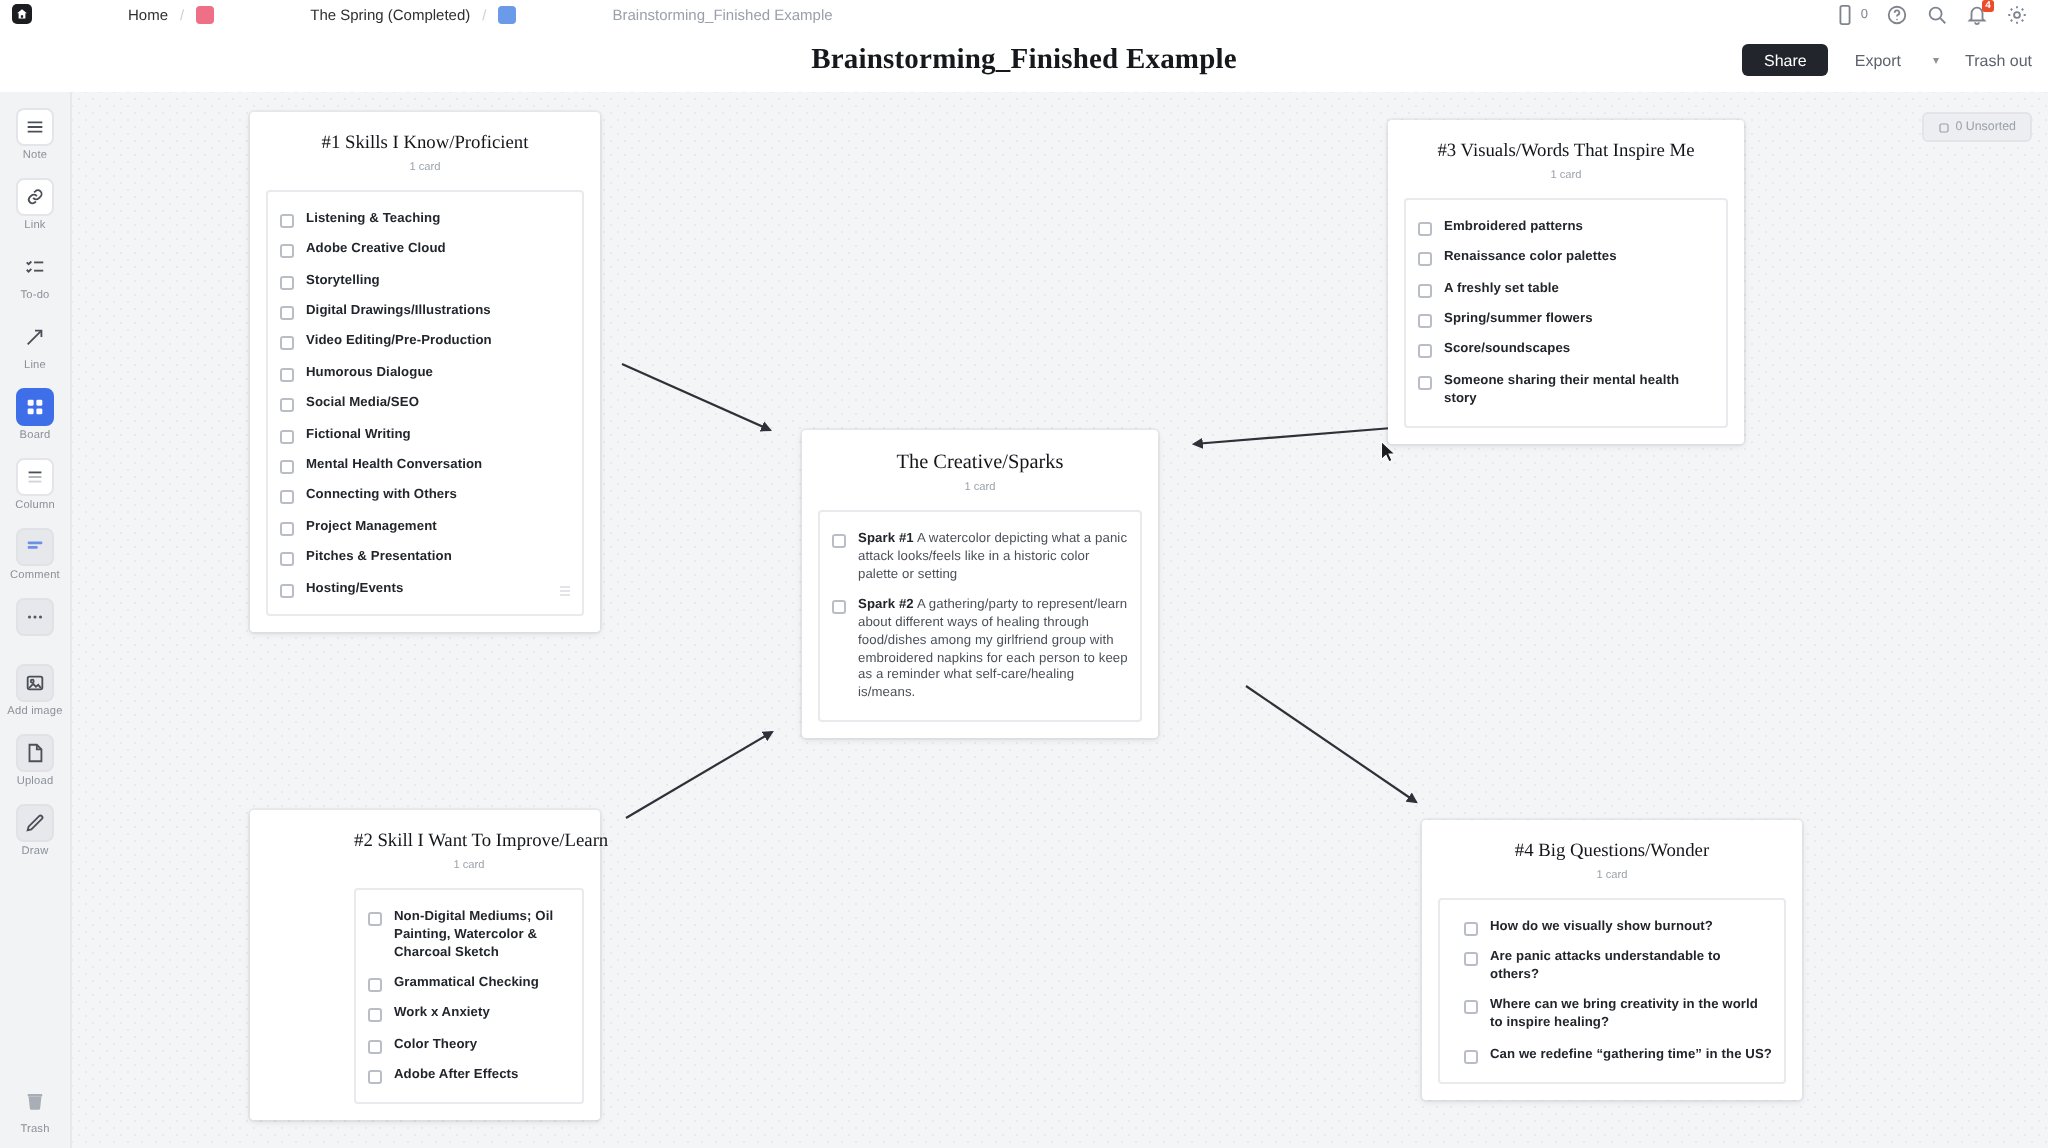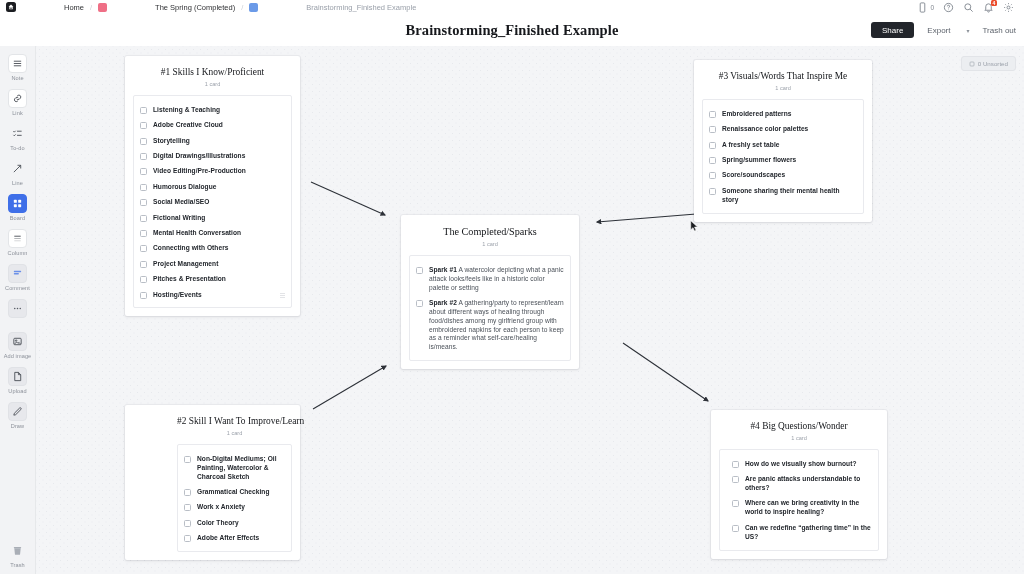--- a/index.html
+++ b/index.html
@@ -473,21 +473,21 @@
         </div>
       <div class="chk-row">
           <span class="chk"></span>
           <span class="chk-text">Adobe After Effects</span>
         </div>
     </div>
   </div>
 
   <div class="board" style="left:365px; top:169px; width:178px;">
     <div class="board-head">
-      <div class="board-title">The Completed/Sparks</div>
+      <div class="board-title">The Creative/Sparks</div>
       <div class="board-count">1 card</div>
     </div>
     <div class="card-inner">
       <div class="chk-row">
         <span class="chk"></span>
         <span class="chk-text plain"><b>Spark #1</b> <span>A watercolor depicting what a panic attack looks/feels like in a historic color palette or setting</span></span>
       </div>
       <div class="chk-row">
         <span class="chk"></span>
         <span class="chk-text plain"><b>Spark #2</b> <span>A gathering/party to represent/learn about different ways of healing through food/dishes among my girlfriend group with embroidered napkins for each person to keep as a reminder what self-care/healing is/means.</span></span>
@@ -521,21 +521,21 @@
           <span class="chk"></span>
           <span class="chk-text">Score/soundscapes</span>
         </div>
       <div class="chk-row">
           <span class="chk"></span>
           <span class="chk-text">Someone sharing their mental health story</span>
         </div>
     </div>
   </div>
 
-  <div class="board" style="left:675px; top:364px; width:176px;">
+  <div class="board" style="left:675px; top:364px; width:190px;">
     <div class="board-head">
       <div class="board-title small">#4 Big Questions/Wonder</div>
       <div class="board-count">1 card</div>
     </div>
     <div class="card-inner" style="padding-left:12px">
       <div class="chk-row">
           <span class="chk"></span>
           <span class="chk-text">How do we visually show burnout?</span>
         </div>
       <div class="chk-row">

